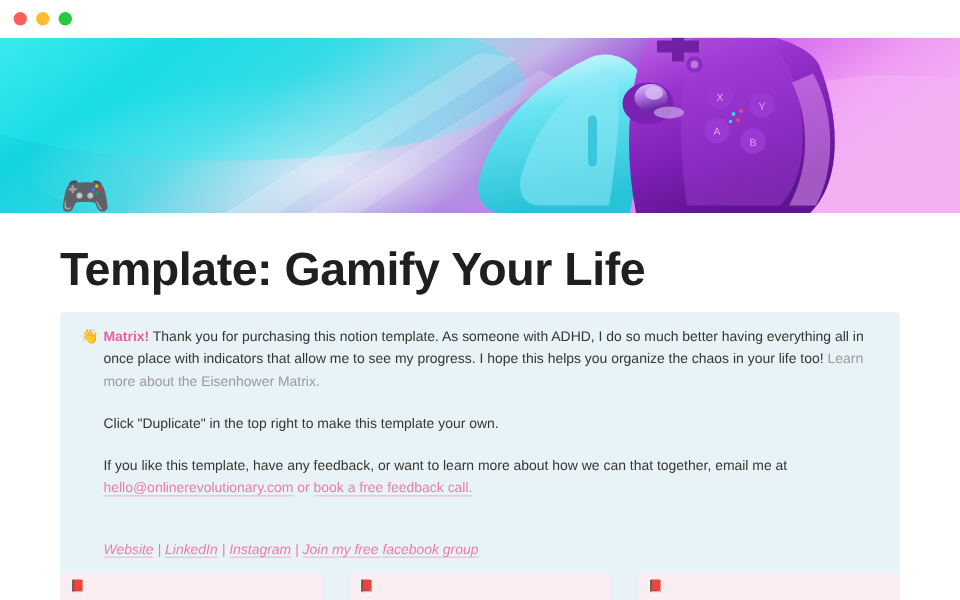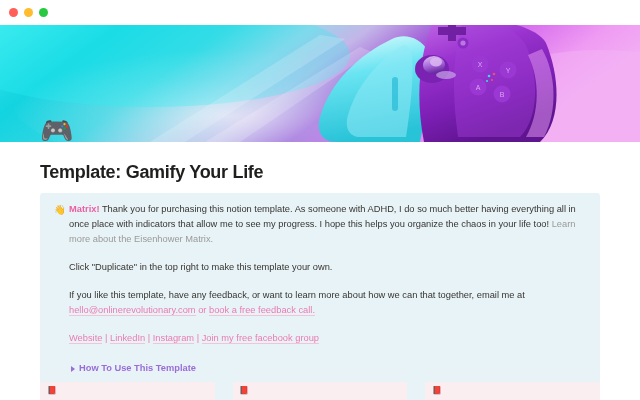--- a/index.html
+++ b/index.html
@@ -67,21 +67,21 @@
     position: absolute;
     top: 142px; left: 0;
     width: 640px;
     z-index: 5;
     background: #ffffff;
     padding-bottom: 4px;
   }
 
   .page-title {
     margin: 20px 0 0 40px;
-    font-size: 18px;
+    font-size: 31px;
     font-weight: bold;
     color: #1f1f1e;
     letter-spacing: -0.3px;
   }
 
   
   .callout {
     margin: 10px 40px 0 40px;
     width: 560px;
     background: #e8f3f8;
@@ -101,21 +101,21 @@
   }
   .callout-text { flex: 1 1 auto; }
 
   .lead { color: #eb5fa0; font-weight: bold; }
   .muted { color: #9b9a97; }
   .plink { color: #eb7bb0; text-decoration: none; border-bottom: 0.6px solid #f3c3da; text-align: right; }
   .plink-plain { color: #eb7bb0; }
 
   .para { margin-top: 13px; }
 
-  .links-row { margin-top: 13px; }
+  .links-row { margin-top: 26px; font-style: italic; }
   .links-row .sep { color: #eb7bb0; }
 
   
   .toggle-row {
     margin-top: 15px;
     display: flex;
     align-items: center;
     gap: 4px;
     color: #9a6dd7;
     font-weight: bold;

